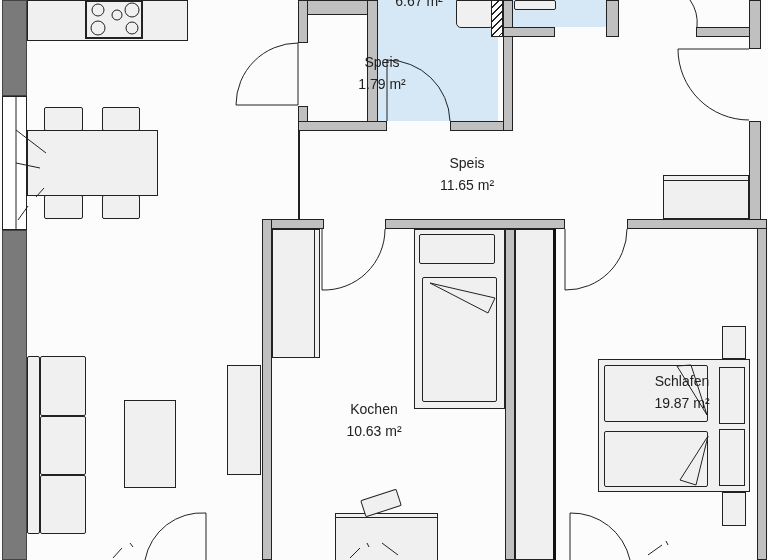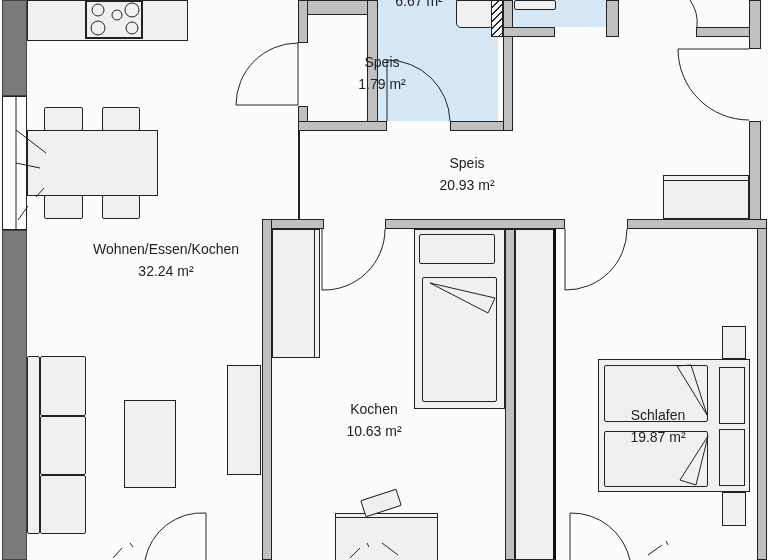--- a/index.html
+++ b/index.html
@@ -138,27 +138,23 @@
 
   <div class="label" style="left:419px;top:-10px;">
     <span>6.67 m²</span>
   </div>
   <div class="label" style="left:338px;top:51px;margin-left:44px;">
     <div>Speis</div>
     <div>1.79 m²</div>
   </div>
   <div class="label" style="left:467px;top:152px;">
     <div>Speis</div>
-    <div>20.93 m²</div>
-  </div>
-  <div class="label" style="left:166px;top:238px;">
-    <div>Wohnen/Essen/Kochen</div>
-    <div>32.24 m²</div>
+    <div>11.65 m²</div>
   </div>
   <div class="label" style="left:374px;top:398px;">
     <div>Kochen</div>
     <div>10.63 m²</div>
   </div>
-  <div class="label" style="left:658px;top:370px;margin-top:34px;">
+  <div class="label" style="left:682px;top:370px;">
     <div>Schlafen</div>
     <div>19.87 m²</div>
   </div>
 </div>
 
 </body></html>

